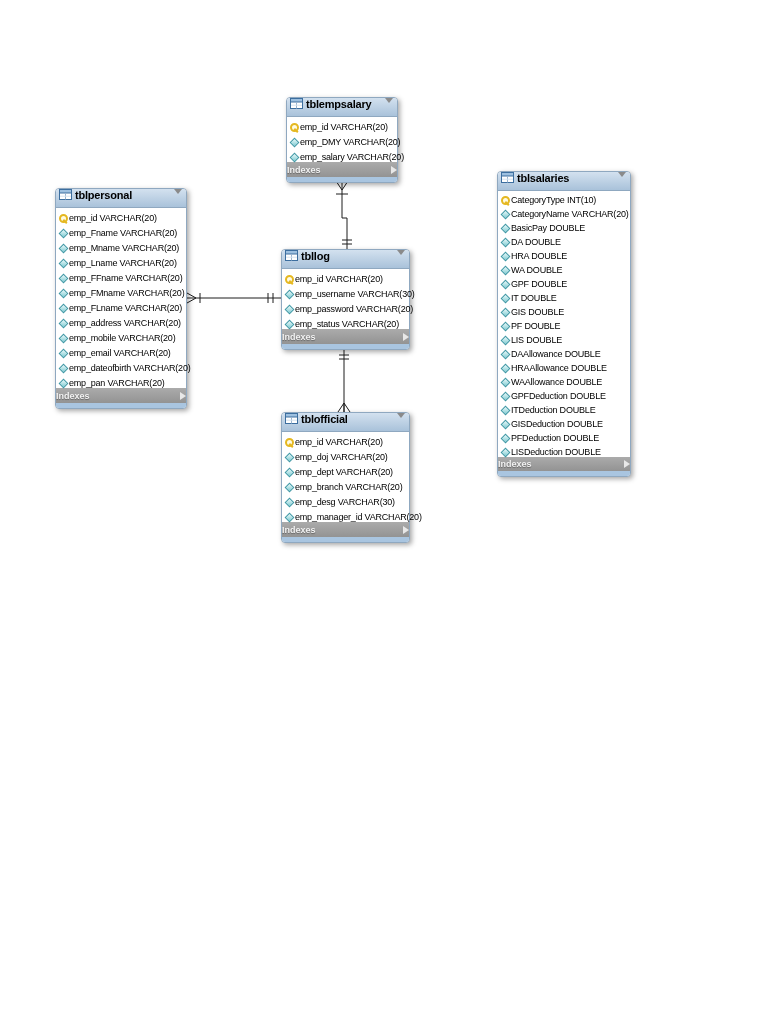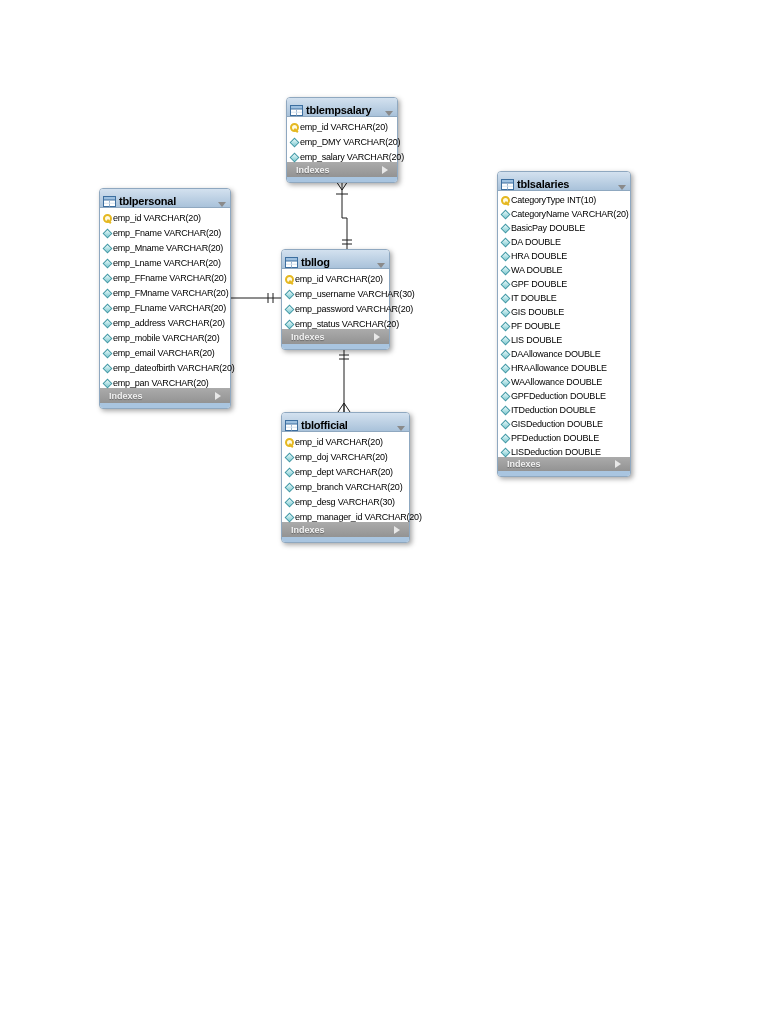--- a/index.html
+++ b/index.html
@@ -6,21 +6,21 @@
   html,body { background:#ffffff; }
   #canvas {
     position:relative; width:768px; height:1024px; background:#ffffff;
     font-family:"Liberation Sans", sans-serif; overflow:hidden;
   }
   .table {
     position:absolute; border:1px solid #8fa8c0; border-radius:4px;
     background:#ffffff; box-shadow:2px 2px 5px rgba(0,0,0,0.35);
   }
   .thead {
-    display:flex; align-items:flex-end; height:19px; padding:0 4px 0 3px;
+    display:flex; align-items:flex-start; height:19px; padding:0 4px 0 3px;
     background:linear-gradient(#d3e1ef, #a9c2da);
     border-bottom:1px solid #8fa8c0; border-radius:3px 3px 0 0;
   }
   .tbl-icon { width:13px; height:11px; margin-right:3px; flex:none; }
   .tname { font-size:11px; font-weight:bold; color:#000; white-space:nowrap; letter-spacing:-0.2px; }
   .collapse {
     margin-left:auto; width:0; height:0; flex:none;
     border-left:4px solid transparent; border-right:4px solid transparent;
     border-top:5px solid #8a8a8a;
   }
@@ -37,21 +37,21 @@
   .ic.key::before {
     content:""; position:absolute; left:1px; top:1px; width:5px; height:5px;
     border-radius:50%; border:2px solid #e5b821; background:#fffbe2;
   }
   .ic.key::after {
     content:""; position:absolute; left:5.5px; top:5.5px; width:5px; height:2px;
     background:#e5b821; transform:rotate(45deg); transform-origin:left top;
   }
   .lbl { font-size:9px; letter-spacing:-0.2px; color:#000; }
   .tfoot {
-    display:flex; align-items:center; height:15px; padding:0 9px;
+    display:flex; align-items:center; height:15px; padding:0 0;
     background:linear-gradient(#ababab,#939393); color:#f2f2f2;
     font-size:9px; font-weight:bold; text-shadow:0 1px 1px rgba(0,0,0,0.35);
   }
   .compact .tfoot { height:14px; }
   .expand {
     margin-left:auto; width:0; height:0;
     border-top:4px solid transparent; border-bottom:4px solid transparent;
     border-left:6px solid #e8e8e8;
   }
   .strip { height:5px; background:#a9c5e0; border-radius:0 0 3px 3px; }
@@ -108,21 +108,21 @@
           <span class="lbl">emp_salary VARCHAR(20)</span>
         </div>
     </div>
     <div class="tfoot">
         <span>Indexes</span>
         <span class="expand"></span>
       </div>
     <div class="strip"></div>
   </div>
 
-  <div class="table" style="left:55px; top:188px; width:132px;margin-left:44px;">
+  <div class="table" style="left:55px; top:188px; width:132px;">
     <div class="thead">
       <svg class="tbl-icon" viewBox="0 0 13 11">
           <rect x="0.5" y="0.5" width="12" height="10" fill="#ffffff" stroke="#3c6e9f"></rect>
           <rect x="0.5" y="0.5" width="12" height="3.5" fill="#9dc0e0" stroke="#3c6e9f"></rect>
           <line x1="6.5" y1="4" x2="6.5" y2="10.5" stroke="#9ab4cf"></line>
           <line x1="1" y1="7.2" x2="12" y2="7.2" stroke="#d7e4f0"></line>
         </svg>
       <span class="tname">tblpersonal</span>
       <span class="collapse"></span>
     </div>
@@ -176,21 +176,21 @@
           <span class="lbl">emp_pan VARCHAR(20)</span>
         </div>
     </div>
     <div class="tfoot">
         <span>Indexes</span>
         <span class="expand"></span>
       </div>
     <div class="strip"></div>
   </div>
 
-  <div class="table" style="left:281px; top:249px; width:109px;">
+  <div class="table" style="left:281px; top:249px; width:129px;">
     <div class="thead">
       <svg class="tbl-icon" viewBox="0 0 13 11">
           <rect x="0.5" y="0.5" width="12" height="10" fill="#ffffff" stroke="#3c6e9f"></rect>
           <rect x="0.5" y="0.5" width="12" height="3.5" fill="#9dc0e0" stroke="#3c6e9f"></rect>
           <line x1="6.5" y1="4" x2="6.5" y2="10.5" stroke="#9ab4cf"></line>
           <line x1="1" y1="7.2" x2="12" y2="7.2" stroke="#d7e4f0"></line>
         </svg>
       <span class="tname">tbllog</span>
       <span class="collapse"></span>
     </div>

